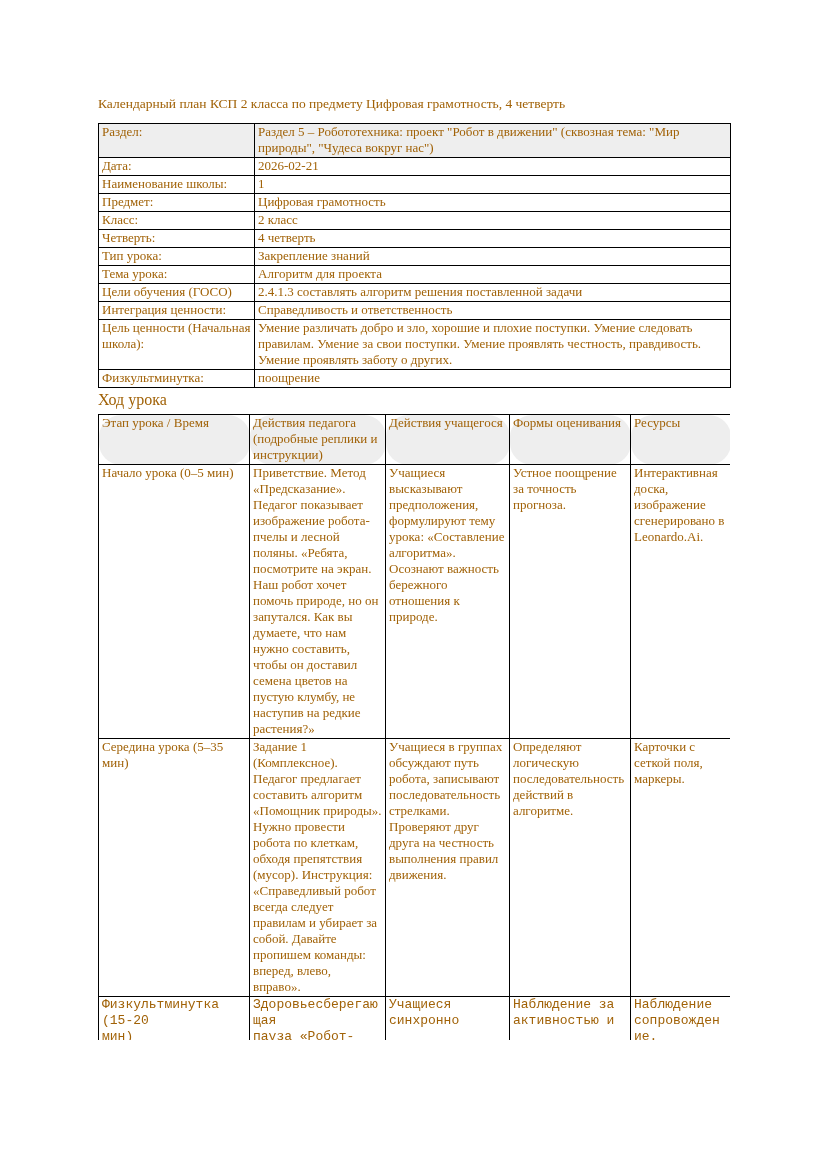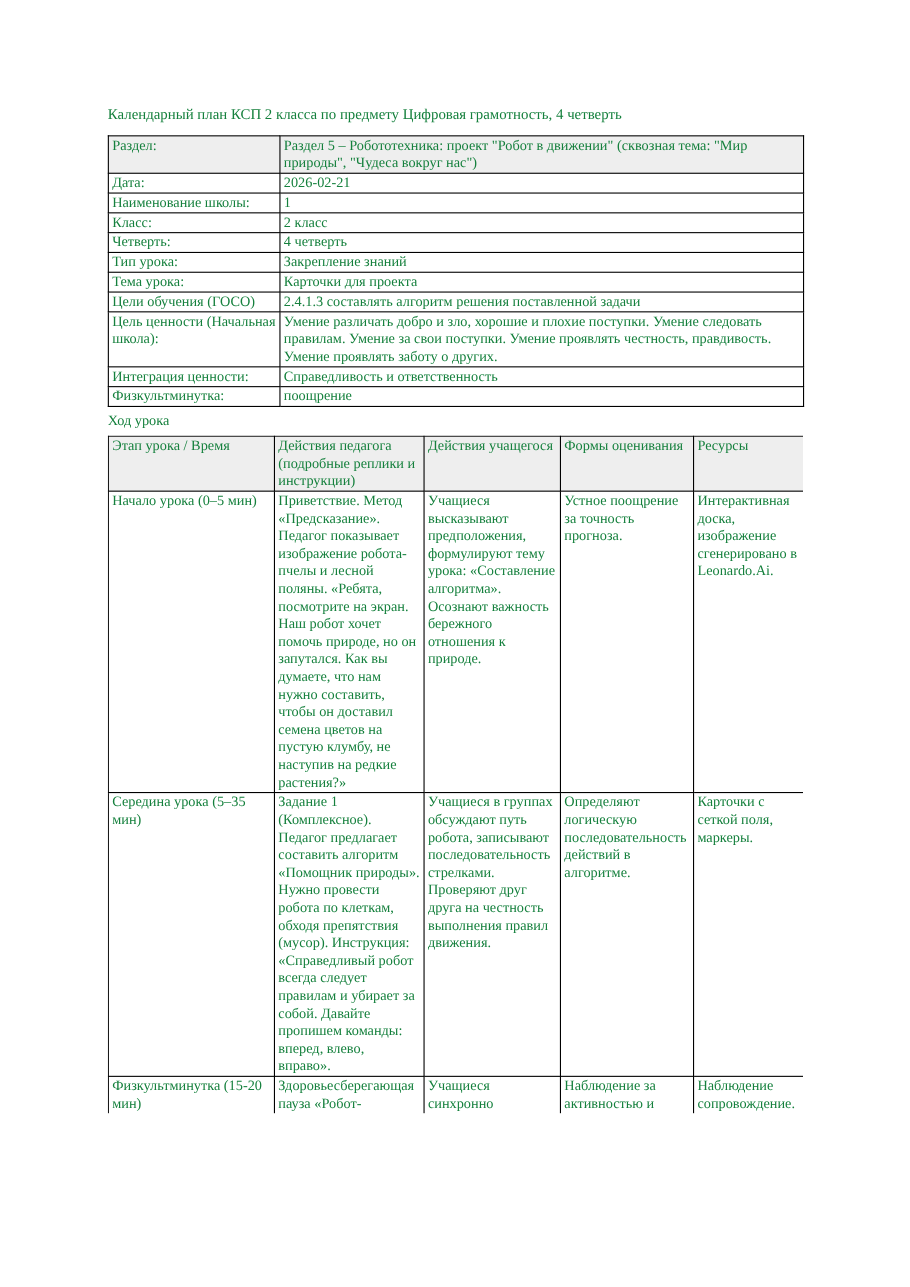--- a/index.html
+++ b/index.html
@@ -3,21 +3,21 @@
 <meta charset="utf-8">
 <style>
   * { margin:0; padding:0; box-sizing:border-box; }
   html,body { background:#ffffff; }
   .page {
     position:relative;
     width:827px; height:1170px;
     background:#ffffff;
     overflow:hidden;
     font-family:"Liberation Serif","DejaVu Serif",serif;
-    color:#15803d;
+    color:#a16207;
   }
   .content {
     position:absolute;
     left:98px; top:96px;
     width:632px;
   }
   .title {
     font-size:13.5px;
     line-height:16px;
     margin-bottom:11px;
@@ -34,27 +34,27 @@
     border:1px solid #000000;
     vertical-align:top;
     text-align:left;
     font-weight:normal;
     padding:0 3px 1px 3px;
     overflow-wrap:break-word;
     word-wrap:break-word;
   }
   .shaded { background:#eeeeee;margin-top:20px; }
   .section-heading {
-    font-size:13px;
+    font-size:16px;
     line-height:16px;
     margin:4px 0 6px 0;
   }
   .flow-clip { height:626px; overflow:hidden; }
-  .flow-table td, .flow-table th { white-space:pre-line; }
-  .flow-table tr:last-child td { border-bottom:none; }
+  .flow-table td, .flow-table th { white-space:pre-line;border-radius:22px; }
+  .flow-table tr:last-child td { border-bottom:none;font-family:Liberation Mono, monospace; }
 </style>
 </head>
 <body>
 
 <div class="page">
   <div class="content">
 
     <p class="title">Календарный план КСП 2 класса по предмету Цифровая грамотность, 4 четверть</p>
 
     <table class="info-table">
@@ -69,46 +69,50 @@
           </tr>
           <tr>
             <td>Дата:</td>
             <td>2026-02-21</td>
           </tr>
           <tr>
             <td>Наименование школы:</td>
             <td>1</td>
           </tr>
           <tr>
+            <td>Предмет:</td>
+            <td>Цифровая грамотность</td>
+          </tr>
+          <tr>
             <td>Класс:</td>
             <td>2 класс</td>
           </tr>
           <tr>
             <td>Четверть:</td>
             <td>4 четверть</td>
           </tr>
           <tr>
             <td>Тип урока:</td>
             <td>Закрепление знаний</td>
           </tr>
           <tr>
             <td>Тема урока:</td>
-            <td>Карточки для проекта</td>
+            <td>Алгоритм для проекта</td>
           </tr>
           <tr>
             <td>Цели обучения (ГОСО)</td>
             <td>2.4.1.3 составлять алгоритм решения поставленной задачи</td>
           </tr>
           <tr>
+            <td>Интеграция ценности:</td>
+            <td>Справедливость и ответственность</td>
+          </tr>
+          <tr>
             <td>Цель ценности (Начальная школа):</td>
             <td>Умение различать добро и зло, хорошие и плохие поступки. Умение следовать правилам. Умение за свои поступки. Умение проявлять честность, правдивость. Умение проявлять заботу о других.</td>
-          </tr>
-          <tr>
-            <td>Интеграция ценности:</td>
-            <td>Справедливость и ответственность</td>
           </tr>
           <tr>
             <td>Физкультминутка:</td>
             <td>поощрение</td>
           </tr>
         </tbody>
     </table>
 
     <p class="section-heading">Ход урока</p>
 

